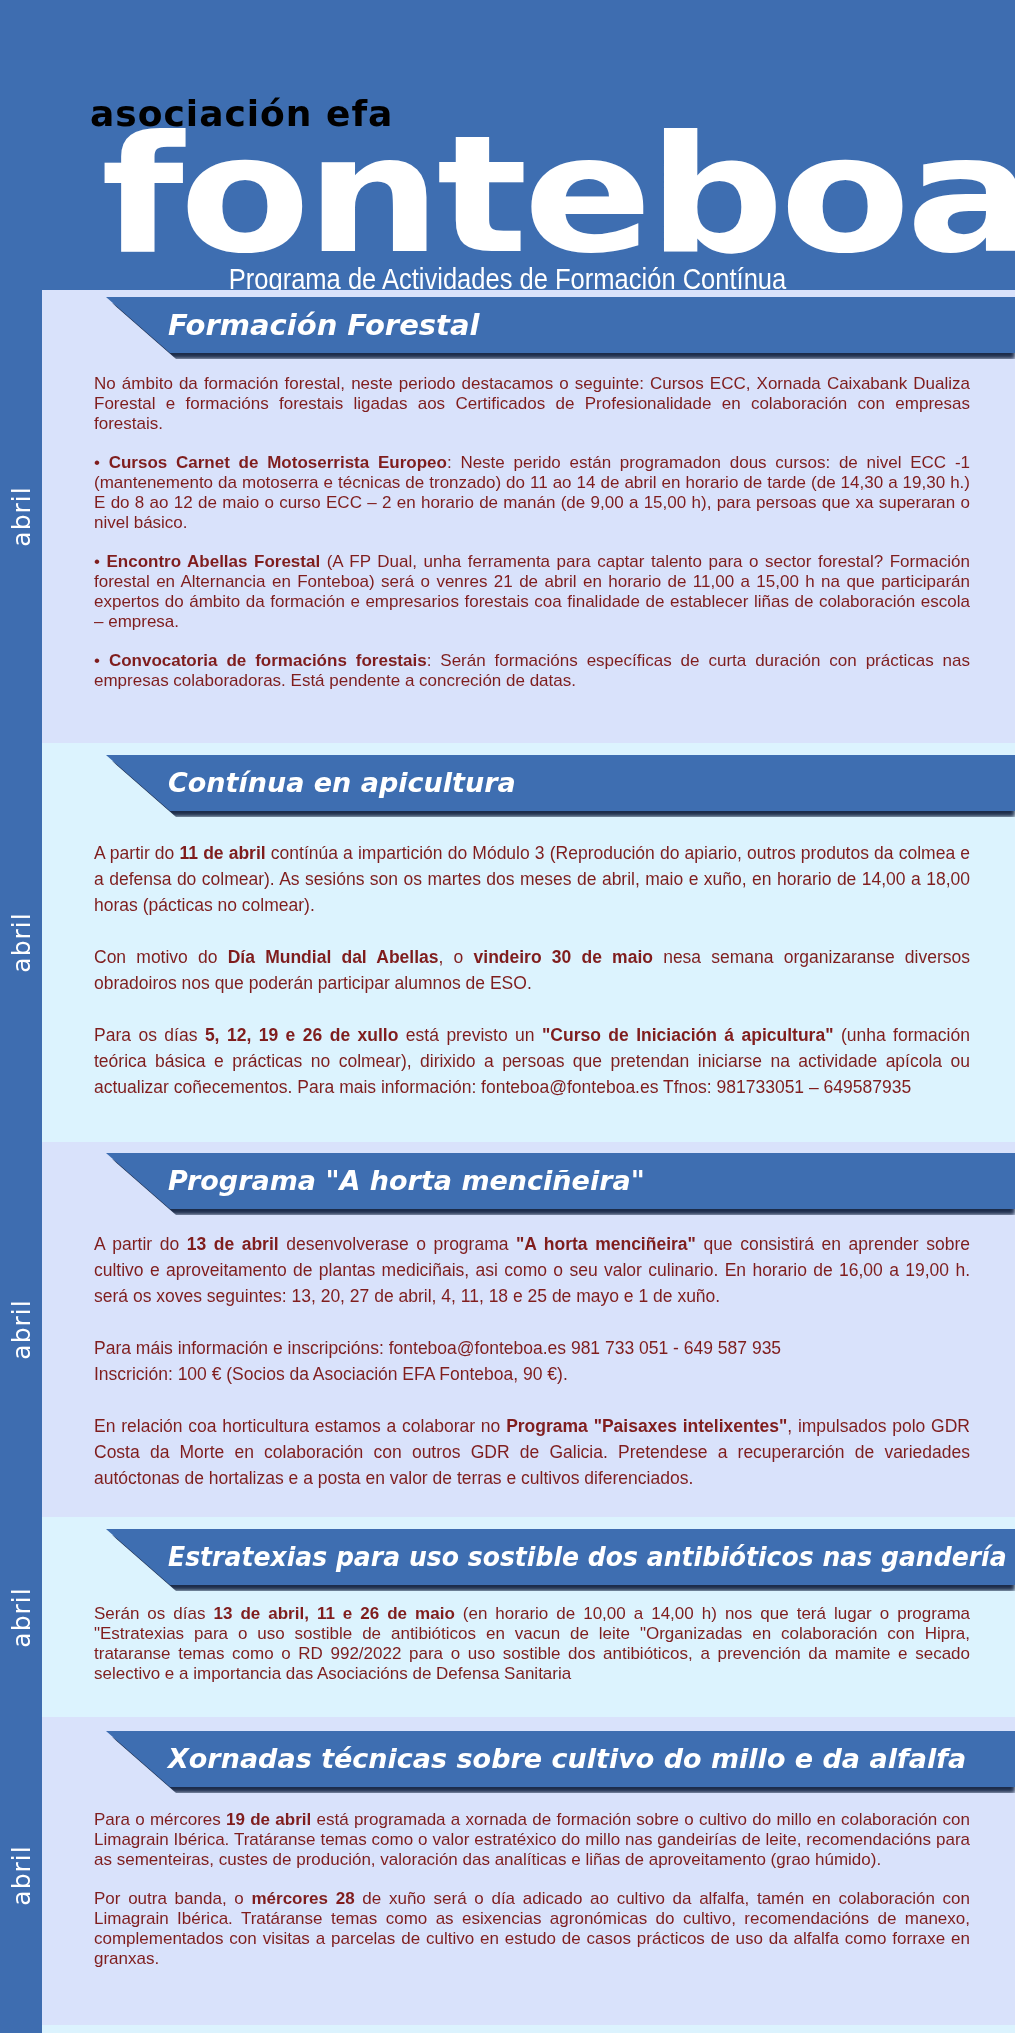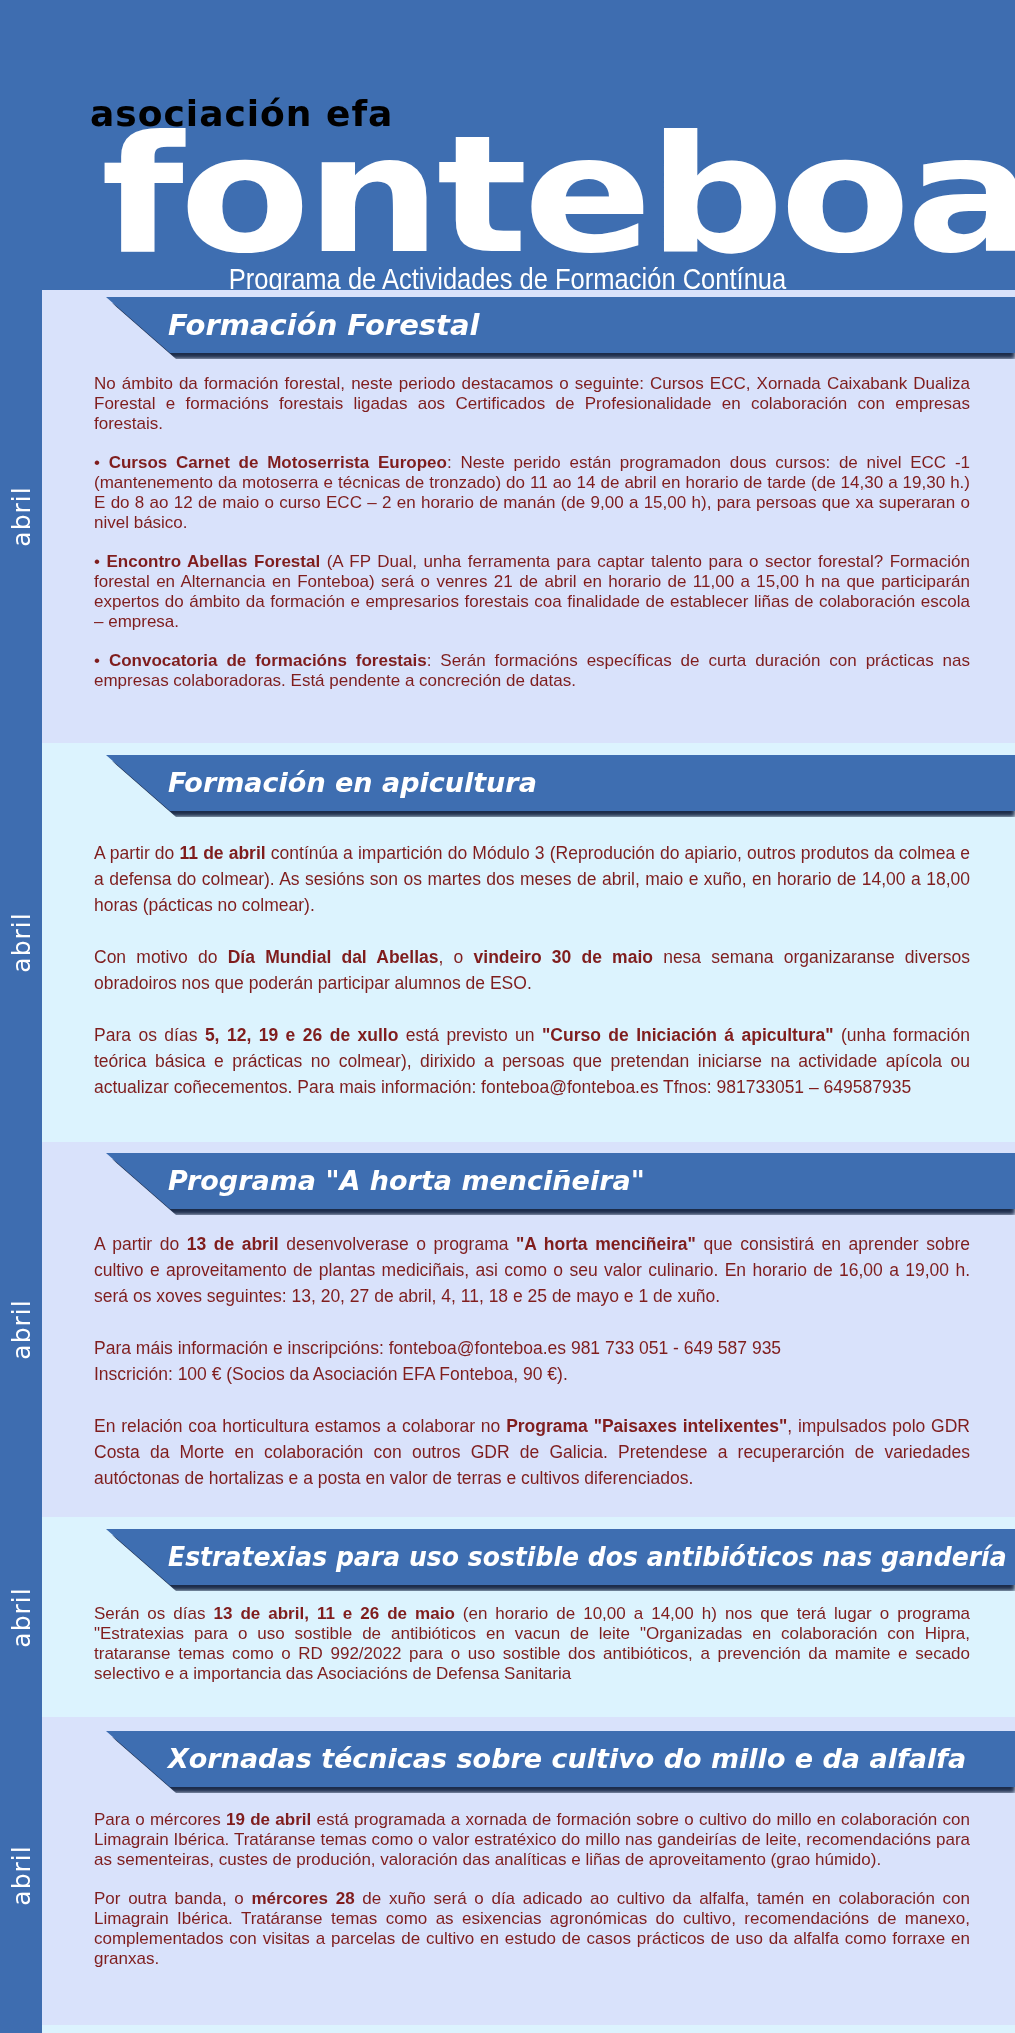--- a/index.html
+++ b/index.html
@@ -95,21 +95,21 @@
     </div>
 </div>
 
 <div class="side-label" style="top:743px;height:399px;">
     <span>abril</span>
   </div>
 <div class="section cyan" style="top:743px;height:399px;">
   <div class="banner-wrap" style="top:12px;">
     <div class="banner-shadow"></div>
       <div class="banner-fill"></div>
-    <div class="banner-title" style="font-size:27px;">Formación en apicultura</div>
+    <div class="banner-title" style="font-size:27px;">Contínua en apicultura</div>
   </div>
   <div class="body-text loose" style="top:97px;">
       <p>A partir do <b>11 de abril</b> contínúa a impartición do Módulo 3 (Reprodución do apiario, outros produtos da colmea e a defensa do colmear). As sesións son os martes dos meses de abril, maio e xuño, en horario de 14,00 a 18,00 horas (pácticas no colmear).</p>
       <p>Con motivo do <b>Día Mundial dal Abellas</b>, o <b>vindeiro 30 de maio</b> nesa semana organizaranse diversos obradoiros nos que poderán participar alumnos de ESO.</p>
       <p>Para os días <b>5, 12, 19 e 26 de xullo</b> está previsto un <b>"Curso de Iniciación á apicultura"</b> (unha formación teórica básica e prácticas no colmear), dirixido a persoas que pretendan iniciarse na actividade apícola ou actualizar coñecementos. Para mais información: fonteboa@fonteboa.es Tfnos: 981733051 – 649587935</p>
     </div>
 </div>
 
 <div class="side-label" style="top:1142px;height:375px;">
     <span>abril</span>

